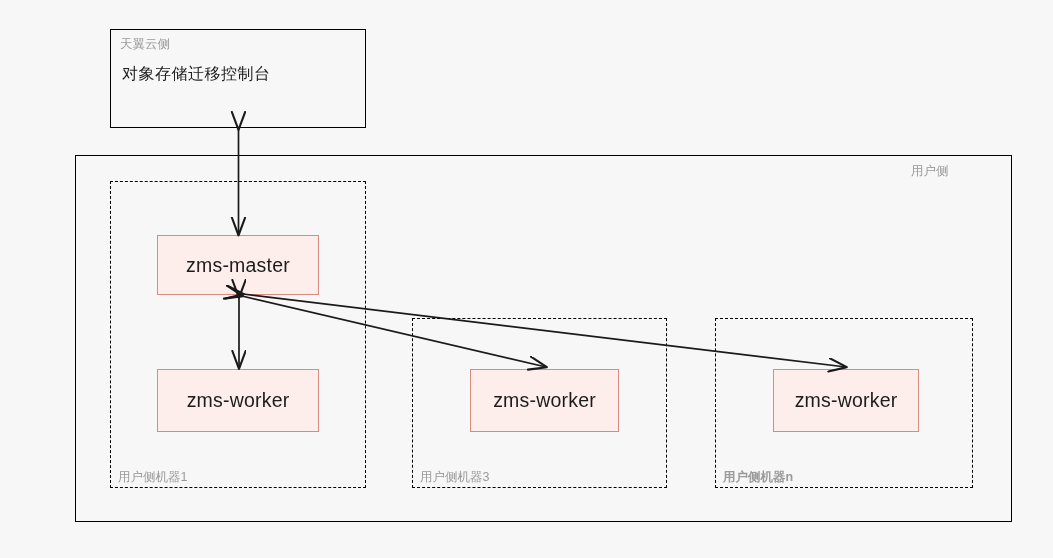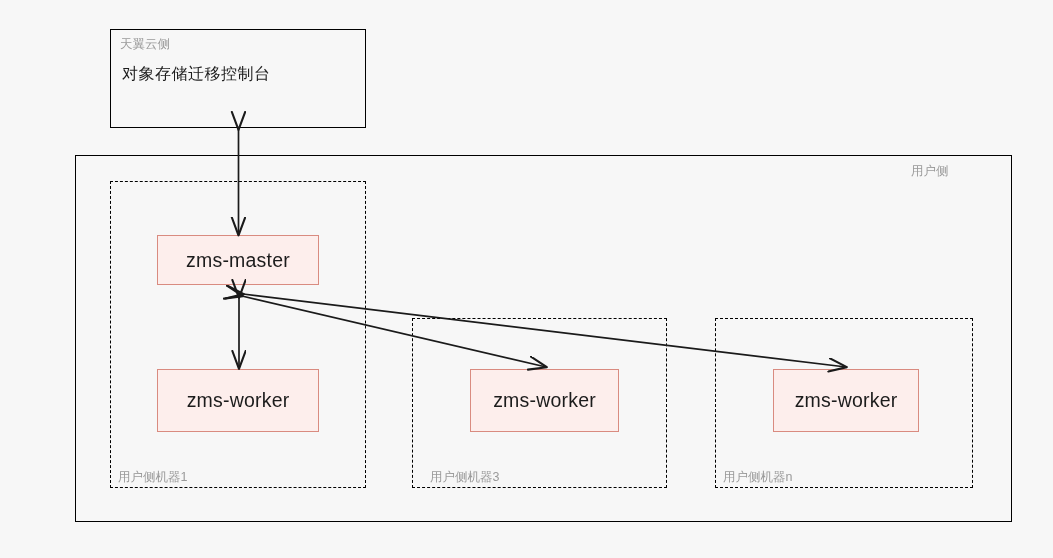--- a/index.html
+++ b/index.html
@@ -79,37 +79,37 @@
   <div class="solid-box" style="left:110px; top:29px; width:256px; height:99px;"></div>
   <div class="zone-label" style="left:120px; top:36px;">天翼云侧</div>
   <div class="console-title" style="left:122px; top:64px;">对象存储迁移控制台</div>
 
   <div class="solid-box" style="left:75px; top:155px; width:937px; height:367px;"></div>
   <div class="zone-label" style="left:905px; top:163px;margin-left:6px;">用户侧</div>
 
   <div class="dashed-box" style="left:110px; top:181px; width:256px; height:307px;"></div>
   <div class="zone-label" style="left:118px; top:469px;">用户侧机器1</div>
 
-  <div class="node-box" style="left:157px; top:235px; width:162px; height:50px;">
+  <div class="node-box" style="left:157px; top:235px; width:162px; height:60px;">
     <span class="node-label">zms-master</span>
   </div>
 
   <div class="node-box" style="left:157px; top:369px; width:162px; height:63px;">
     <span class="node-label">zms-worker</span>
   </div>
 
   <div class="dashed-box" style="left:412px; top:318px; width:255px; height:170px;"></div>
-  <div class="zone-label" style="left:430px; top:469px;">用户侧机器3</div>
+  <div class="zone-label" style="left:420px; top:469px;">用户侧机器3</div>
 
   <div class="node-box" style="left:470px; top:369px; width:149px; height:63px;">
     <span class="node-label">zms-worker</span>
   </div>
 
   <div class="dashed-box" style="left:715px; top:318px; width:258px; height:170px;"></div>
-  <div class="zone-label" style="left:723px; top:469px;">用户侧机器n</div>
+  <div class="zone-label" style="left:723px; top:469px;font-weight:bold;">用户侧机器n</div>
 
   <div class="node-box" style="left:773px; top:369px; width:146px; height:63px;">
     <span class="node-label">zms-worker</span>
   </div>
 
   <svg id="arrows" viewBox="0 0 1053 558" xmlns="http://www.w3.org/2000/svg">
     <defs>
       <marker id="ah" markerWidth="13" markerHeight="13" refX="10.5" refY="4.2" orient="auto" markerUnits="strokeWidth">
         <path d="M0.5,0.3 L11,4.2 L0.5,8.1" fill="none" stroke="#1a1a1a" stroke-width="1.25" stroke-linecap="round" stroke-linejoin="round"></path>
       </marker>

